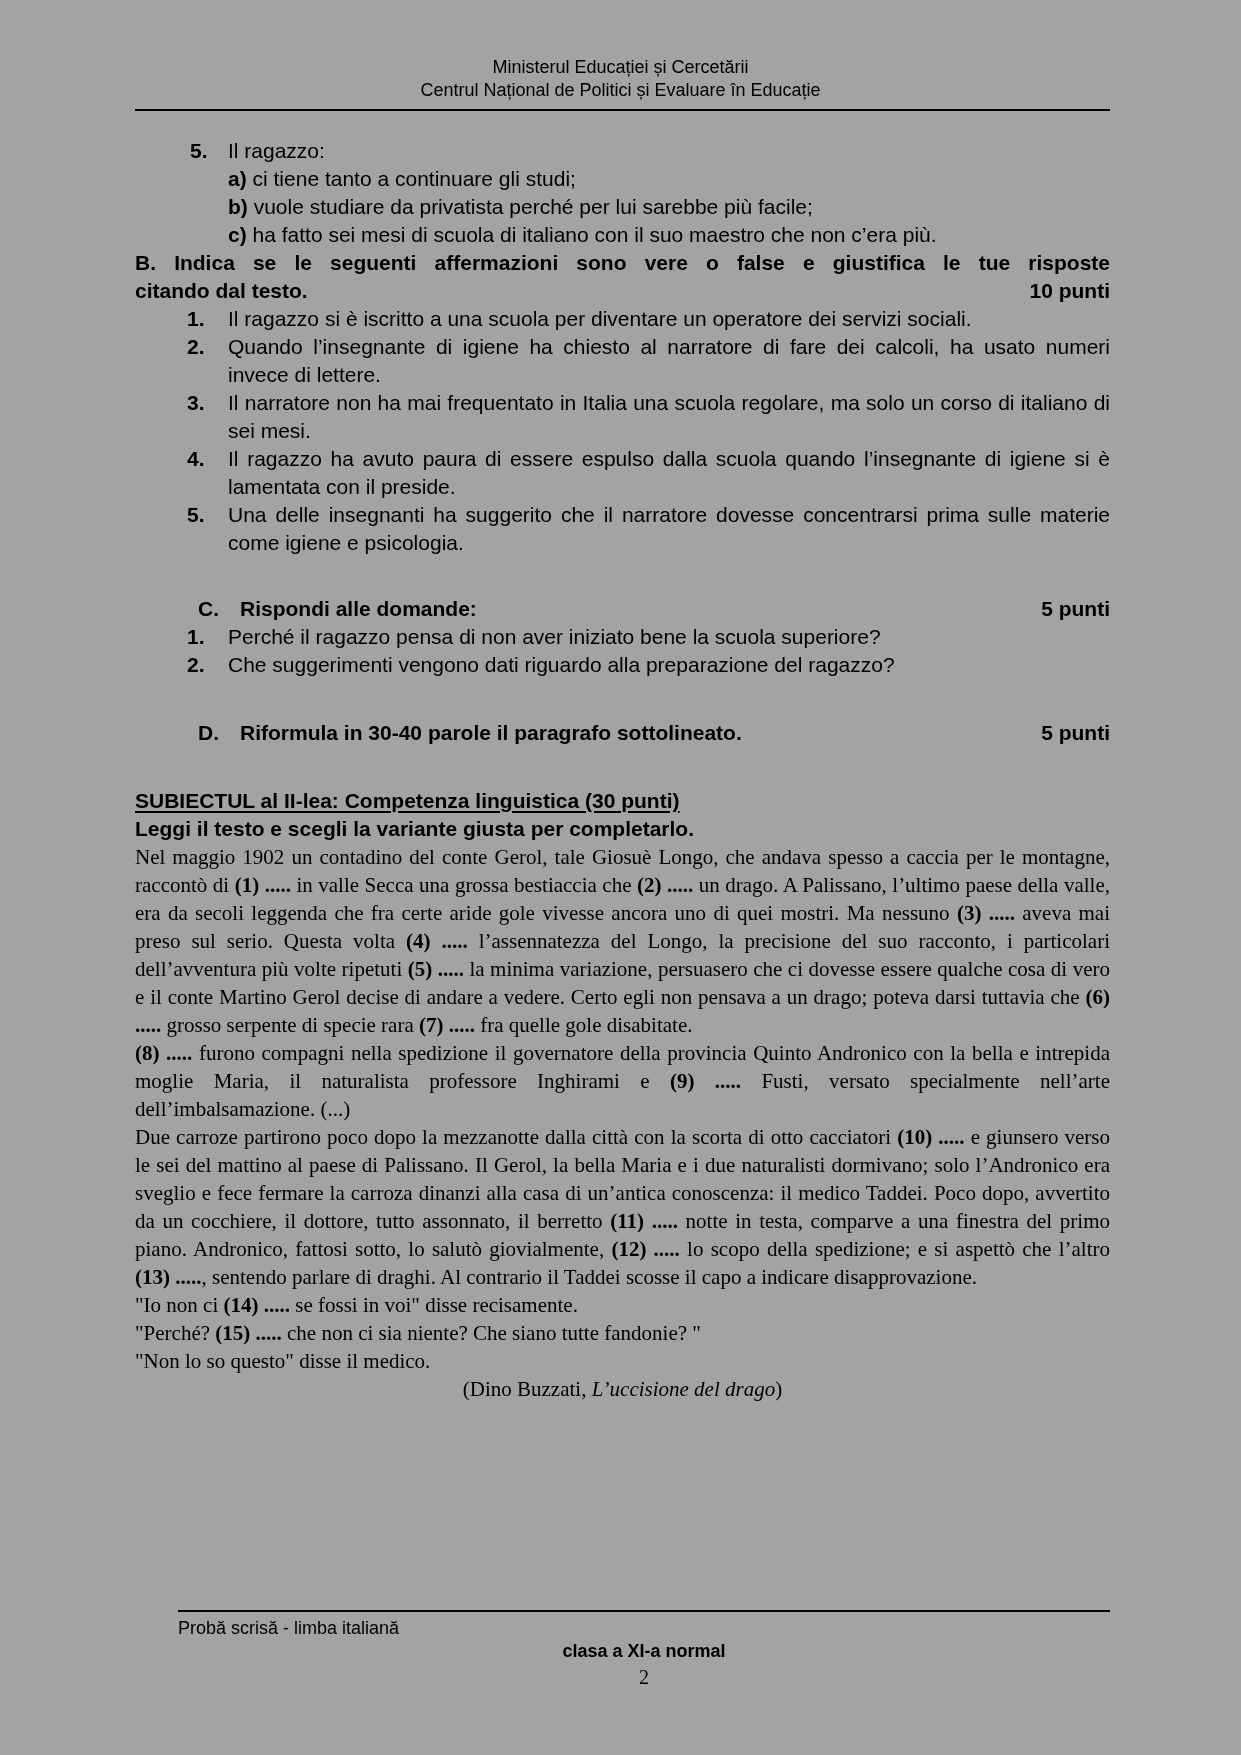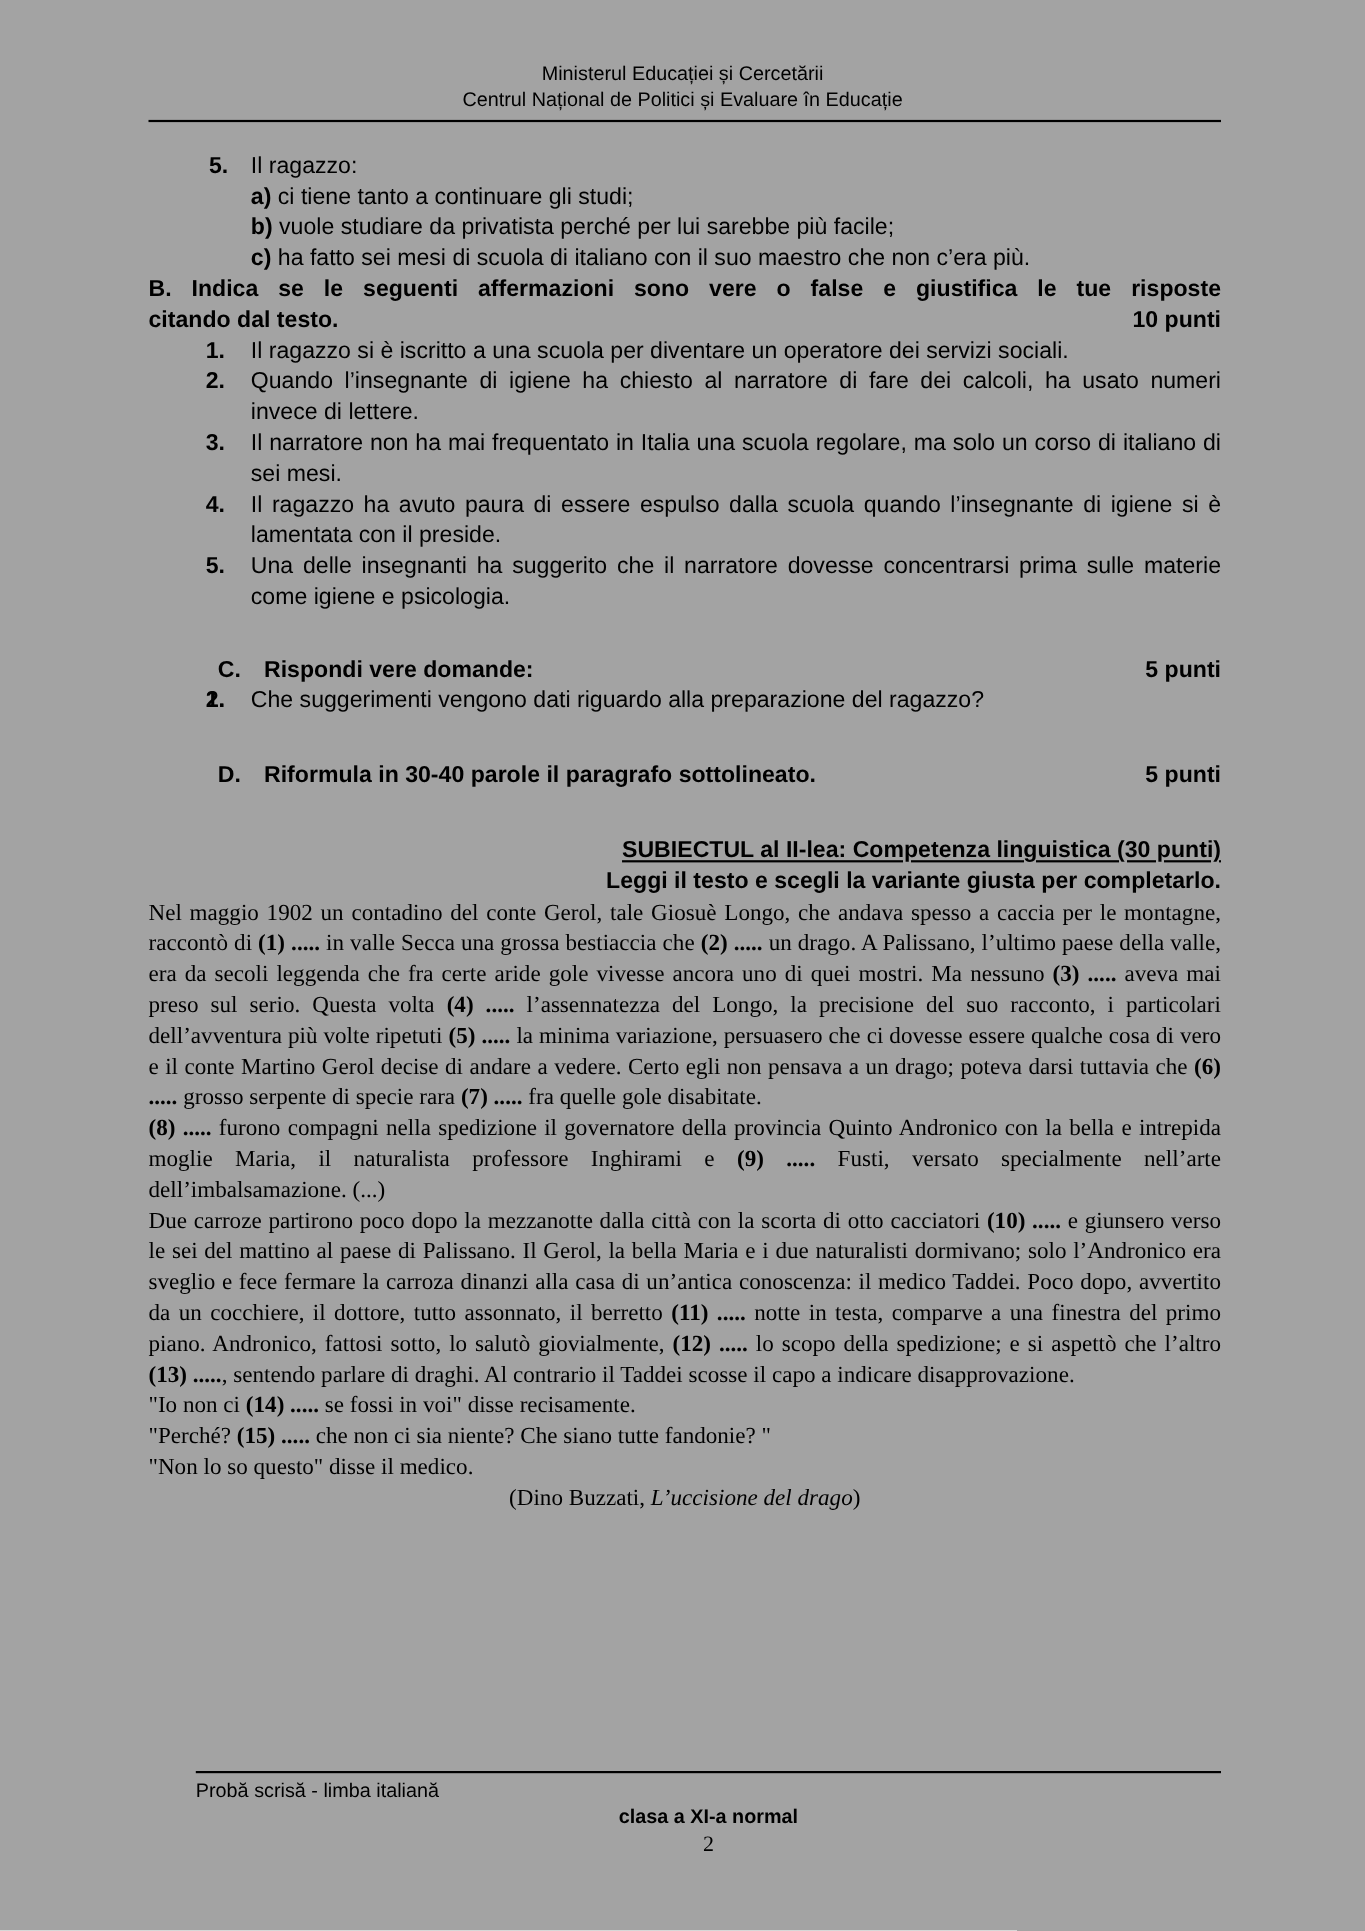--- a/index.html
+++ b/index.html
@@ -29,21 +29,21 @@
   .num-item .marker{position:absolute;left:52px;font-weight:bold;}
 
   
   .secC{margin-top:38px;}
   .secD{margin-top:40px;}
   .sec-head{position:relative;padding-left:105px;font-weight:bold;}
   .sec-head .letter{position:absolute;left:63px;}
   .sec-head .pts{float:right;}
 
   
-  .sub{margin-top:40px;text-align:right;}
+  .sub{margin-top:40px;}
   .sub-heading{font-weight:bold;text-decoration:underline;text-underline-offset:3px;}
   .sub-instruction{font-weight:bold;}
 
   .passage{font-family:Liberation Serif, serif;}
   .para{text-align:justify;}
   .quote-line{text-align:left;}
   .attribution{text-align:center;}
 
   
   .footer{position:absolute;left:135px;right:131px;top:1610px;border-top:2px solid #000;padding-top:5px;font-size:18px;line-height:23px;margin-left:43px;}
@@ -102,24 +102,24 @@
       </div>
       <div class="num-item">
         <span class="marker">5.</span><span>Una delle insegnanti ha suggerito che il narratore dovesse concentrarsi prima sulle materie come igiene e psicologia.</span>
       </div>
     </div>
 
     <div class="secC">
       <div class="sec-head">
         <span class="letter">C.</span>
         <span class="pts">5 punti</span>
-        <span>Rispondi vere domande:</span>
+        <span>Rispondi alle domande:</span>
       </div>
       <div class="num-item">
-        <span class="marker">1.</span>
+        <span class="marker">1.</span><span>Perché il ragazzo pensa di non aver iniziato bene la scuola superiore?</span>
       </div>
       <div class="num-item">
         <span class="marker">2.</span><span>Che suggerimenti vengono dati riguardo alla preparazione del ragazzo?</span>
       </div>
     </div>
 
     <div class="secD">
       <div class="sec-head">
         <span class="letter">D.</span>
         <span class="pts">5 punti</span>

